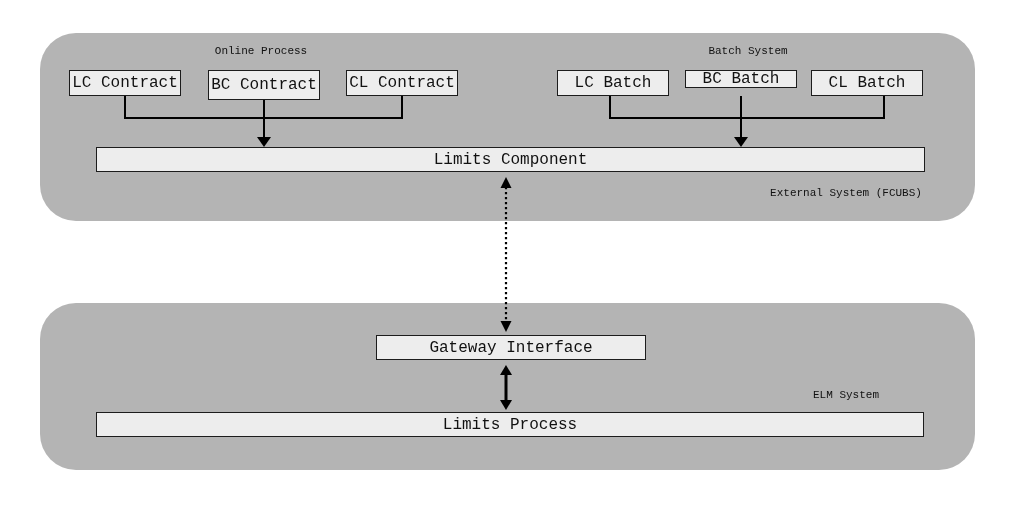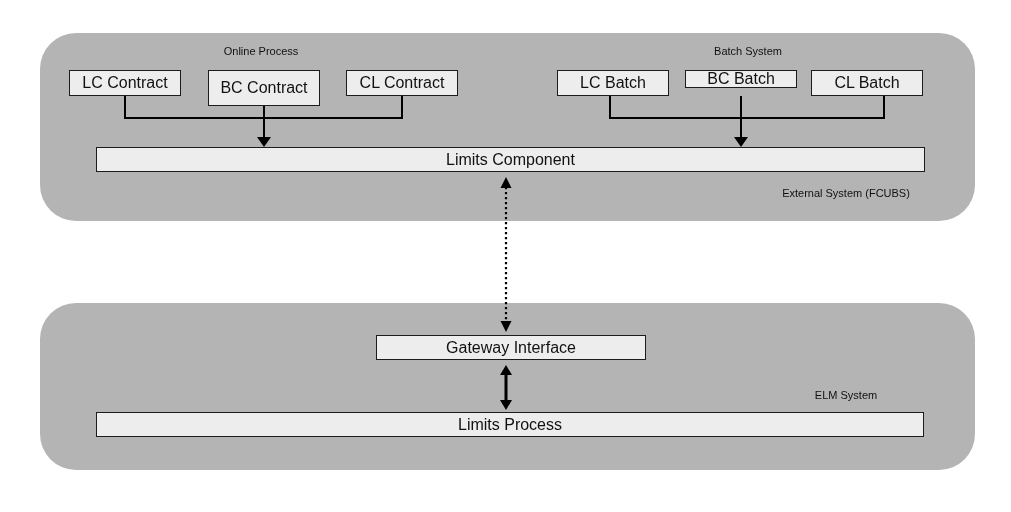--- a/index.html
+++ b/index.html
@@ -6,21 +6,21 @@
     --background:#ffffff;
     --container-fill:#b4b4b4;
     --node-fill:#ededed;
     --node-border:#1c1c1c;
     --connector:#000000;
     --text:#111111;
   }
   html,body{margin:0;padding:0;background:var(--background);}
   .canvas{
     position:relative;width:1011px;height:512px;background:var(--background);
-    font-family:Liberation Sans, sans-serif;color:var(--text);
+    font-family:Liberation Mono, monospace;color:var(--text);
     overflow:hidden;
   }
   .sys-container{
     position:absolute;left:40px;width:935px;background:var(--container-fill);
     border-radius:36px;
   }
   .sys-container.top{top:33px;height:188px;}
   .sys-container.bottom{top:303px;height:167px;}
   .connectors{position:absolute;left:0;top:0;pointer-events:none;}
   .ln{stroke:var(--connector);stroke-width:2;fill:none;}
@@ -61,21 +61,21 @@
 
     <path class="thick" d="M506 374 V401"></path>
     <polygon class="head" points="500,375 512,375 506,365"></polygon>
     <polygon class="head" points="500,400 512,400 506,410"></polygon>
   </svg>
 
   <div class="lbl" style="left:161px;top:45px;width:200px">Online Process</div>
   <div class="lbl" style="left:648px;top:45px;width:200px">Batch System</div>
 
   <div class="node" style="left:69px;top:70px;width:112px;height:26px">LC Contract</div>
-  <div class="node" style="left:208px;top:70px;width:112px;height:36px">BC Contract</div>
+  <div class="node" style="left:208px;top:70px;width:112px;height:30px">BC Contract</div>
   <div class="node" style="left:346px;top:70px;width:112px;height:26px">CL Contract</div>
 
   <div class="node" style="left:557px;top:70px;width:112px;height:26px">LC Batch</div>
   <div class="node" style="left:685px;top:70px;width:112px;height:18px">BC Batch</div>
   <div class="node" style="left:811px;top:70px;width:112px;height:26px">CL Batch</div>
 
   <div class="node bar" style="left:82px;top:147px;width:829px;height:25px">Limits Component</div>
 
   <div class="lbl" style="left:746px;top:187px;width:200px">External System (FCUBS)</div>
 

